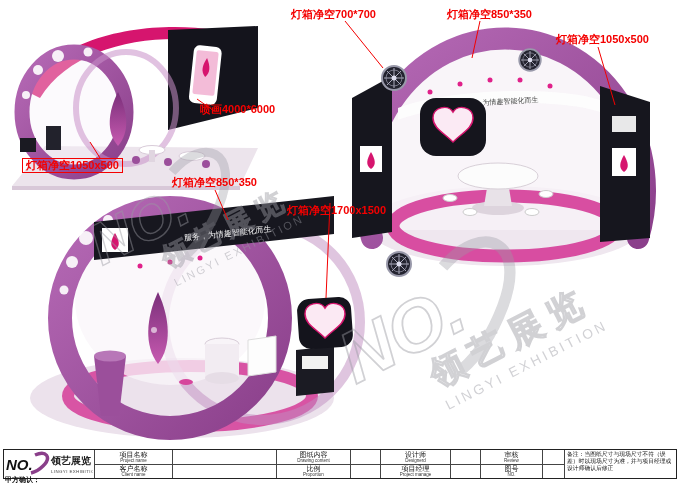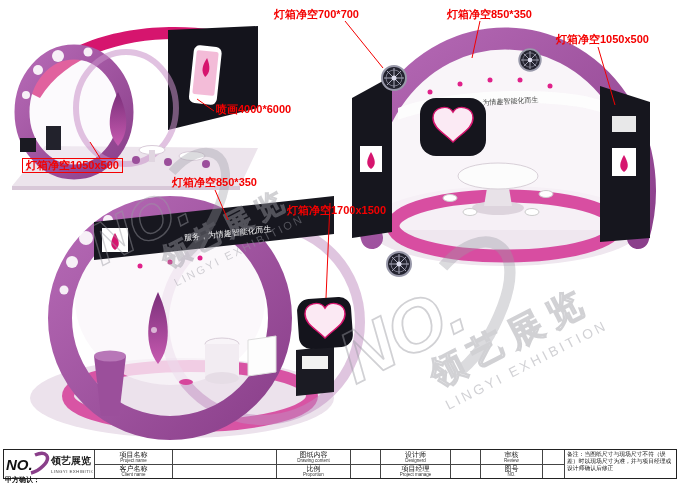--- a/index.html
+++ b/index.html
@@ -179,24 +179,24 @@
       <line x1="345" y1="21" x2="383" y2="68"></line>
       <line x1="480" y1="21" x2="472" y2="58"></line>
       <line x1="598" y1="47" x2="615" y2="105"></line>
       <line x1="214" y1="111" x2="197" y2="99"></line>
       <line x1="100" y1="158" x2="90" y2="142"></line>
       <line x1="215" y1="190" x2="228" y2="220"></line>
       <line x1="330" y1="203" x2="326" y2="298"></line>
     </g>
   </svg>
 
-  <div class="ann" style="left:274px;top:9px">灯箱净空700*700</div>
+  <div class="ann" style="left:291px;top:9px">灯箱净空700*700</div>
   <div class="ann" style="left:447px;top:9px">灯箱净空850*350</div>
   <div class="ann" style="left:556px;top:34px">灯箱净空1050x500</div>
-  <div class="ann" style="left:216px;top:104px">喷画4000*6000</div>
+  <div class="ann" style="left:200px;top:104px">喷画4000*6000</div>
   <div class="ann boxed" style="left:22px;top:158px">灯箱净空1050x500</div>
   <div class="ann" style="left:172px;top:177px">灯箱净空850*350</div>
   <div class="ann" style="left:287px;top:205px">灯箱净空1700x1500</div>
 
   <div class="titleblock">
     <div class="logo-cell">
       <svg width="88" height="27" viewBox="0 0 88 27">
         <text x="1" y="19" font-size="15" font-weight="bold" font-style="italic" fill="#111">NO.</text>
         <path d="M30,4 C41,-1 47,6 38,15 C34,19 30,21 26,22" stroke="#8a3f8a" stroke-width="3.5" fill="none"></path>
         <text x="46" y="13" font-size="10" font-weight="bold" fill="#222">领艺展览</text>

